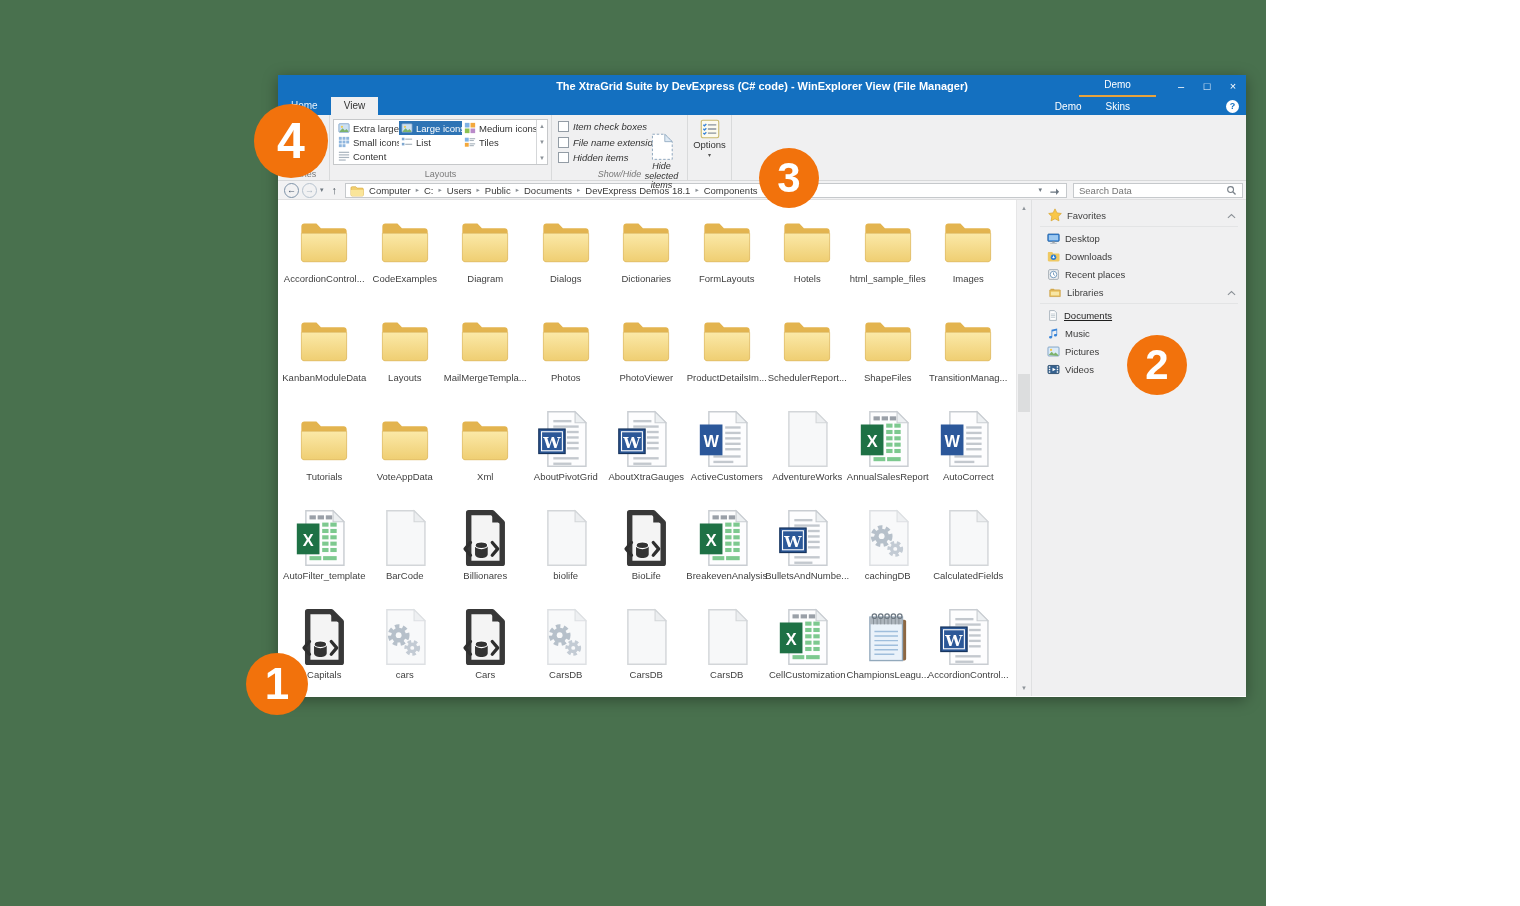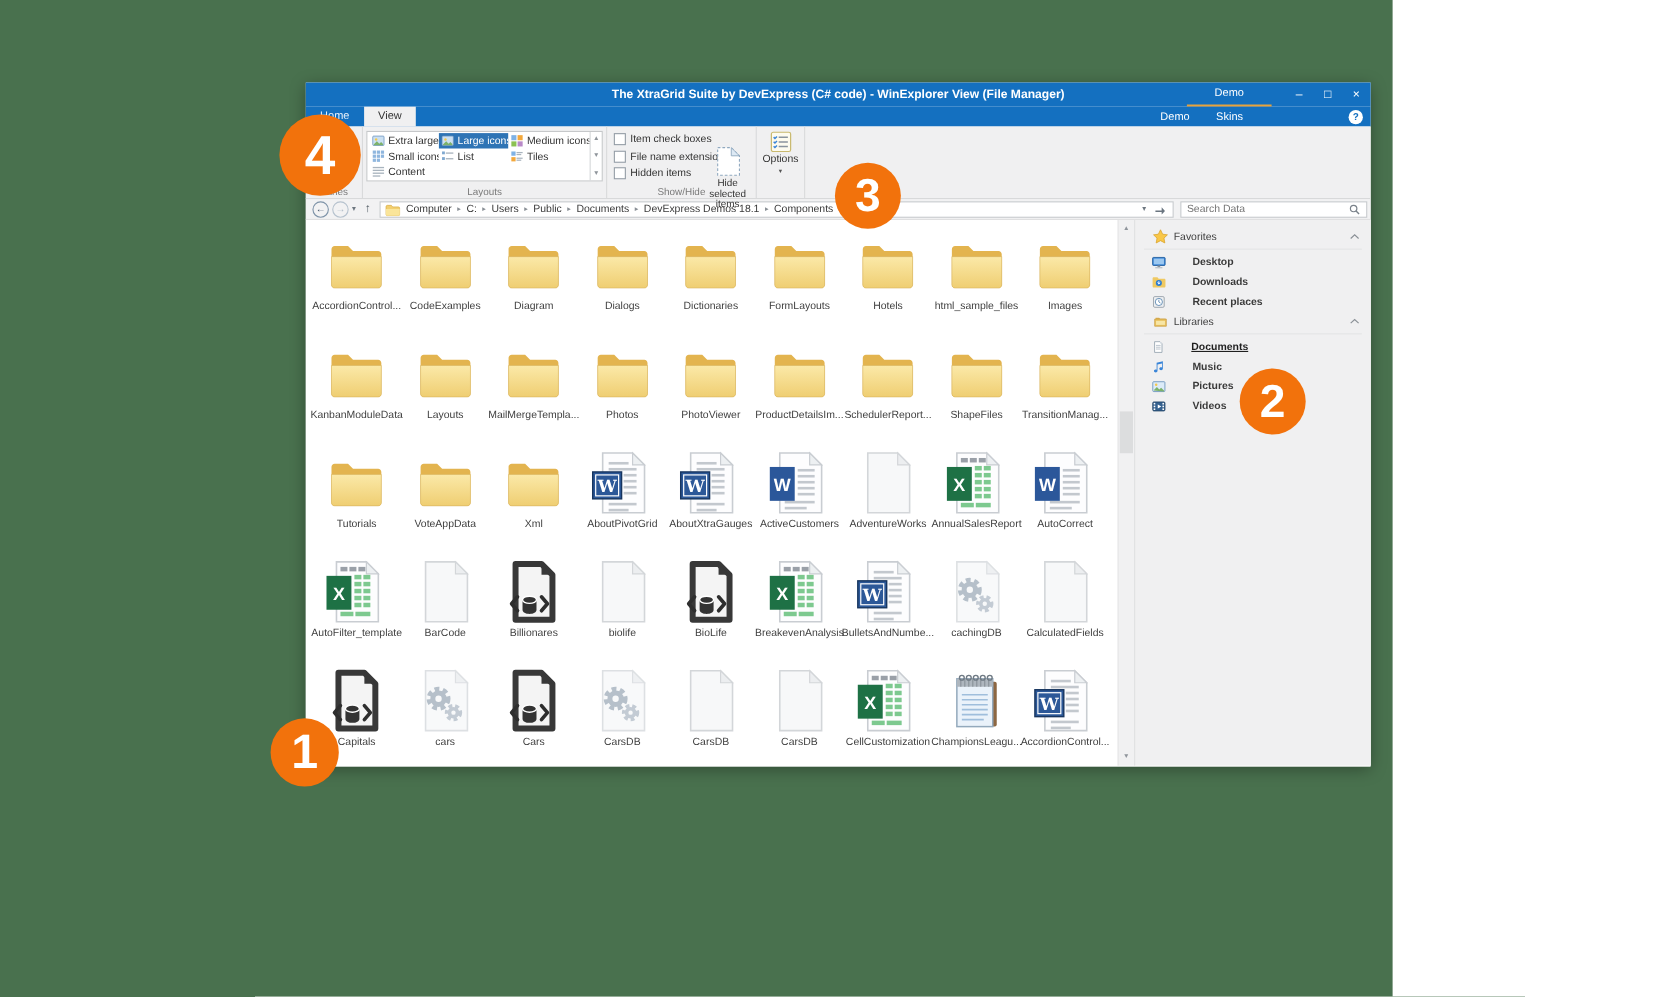--- a/index.html
+++ b/index.html
@@ -23,21 +23,21 @@
   .tabs-right { position:absolute; right:0; top:0; height:18px; display:flex; align-items:center; }
   .rtab { color:#fff; font-size:10px; padding:0 12px; }
   .help { width:13px; height:13px; border-radius:50%; background:#fff; color:var(--titlebar-blue,#1470C0); font-weight:bold; font-size:9px; text-align:center; line-height:13px; margin-left:84px; margin-right:7px; }
 
   
   .ribbon { position:relative; height:66px; background:#F0F0F1; border-bottom:1px solid #D8D9DA; display:flex; }
   .rgroup { position:relative; height:100%; border-right:1px solid #D9DADB; }
   .rgroup .caption { position:absolute; bottom:1px; left:0; right:0; text-align:center; font-size:9px; color:#7A7A7A; }
   #grp-panes { width:52px; }
   #grp-layouts { width:222px; }
-  #grp-showhide { width:136px; }
+  #grp-showhide { width:136px;font-style:italic; }
   #grp-options { width:44px; }
   .rib-filler { flex:1; }
 
   .gallery { position:absolute; left:3px; top:4px; width:215px; height:46px; background:#fff; border:1px solid #C6C8CA; display:flex; }
   .gal-grid { flex:1; display:grid; grid-template-columns:63px 63px 74px; grid-auto-rows:14px; padding:1px 0 0 2px; }
   .gal-item { display:flex; align-items:center; gap:3px; font-size:9.5px; color:#333; padding:0 2px; white-space:nowrap; overflow:hidden; }
   .gal-item.selected { background:var(--selection-blue,#2E74B5); color:#fff; }
   .gal-item .icon svg { display:block; width:12px; height:12px; }
   .gal-scroll { width:13px; border-left:1px solid #D5D7D9; display:flex; flex-direction:column; align-items:center; justify-content:space-between; padding:3px 0; color:#8E949A; font-size:6px; line-height:6px; }
 
@@ -75,21 +75,21 @@
   .vscroll { position:absolute; left:738px; top:0; width:15px; height:496px; background:#F1F1F2; border-left:1px solid #E6E6E7; }
   .vs-arrow { position:absolute; left:0; width:14px; height:14px; color:#8F959B; font-size:6px; text-align:center; line-height:14px; }
   .vs-arrow.up { top:1px; }
   .vs-arrow.down { bottom:1px; }
   .vs-thumb { position:absolute; left:1px; top:174px; width:12px; height:38px; background:#DCDDDE; }
 
   .sidebar { position:absolute; left:753px; top:0; width:215px; height:496px; background:#F0F0F1; border-left:1px solid #DFE0E1; padding-top:5px; }
   .sb-header { display:flex; align-items:center; gap:5px; padding:3px 10px 3px 16px; font-size:9.5px; color:#3F3F3F; }
   .sb-chevron { margin-left:auto; }
   .sb-divider { height:1px; background:#E3E4E5; margin:1px 8px 2px; }
-  .sb-item { display:flex; align-items:center; gap:24px; padding:2.5px 10px 2.5px 15px; font-size:9.5px; color:#3A3A3A;font-weight:bold; }
+  .sb-item { display:flex; align-items:center; gap:5px; padding:2.5px 10px 2.5px 15px; font-size:9.5px; color:#3A3A3A; }
   .sb-item .lbl.selected { text-decoration:underline; color:#1F1F1F; }
   .icon svg { display:block; }
 
   
   .annot { position:absolute; border-radius:50%; background:var(--annotation-orange,#F2720C); color:#fff; font-weight:bold; display:flex; align-items:center; justify-content:center; }
   .a1 { left:246px; top:653px; width:62px; height:62px; font-size:44px; }
   .a2 { left:1127px; top:335px; width:60px; height:60px; font-size:42px; }
   .a3 { left:759px; top:148px; width:60px; height:60px; font-size:42px; }
   .a4 { left:254px; top:104px; width:74px; height:74px; font-size:50px; }
 </style>

